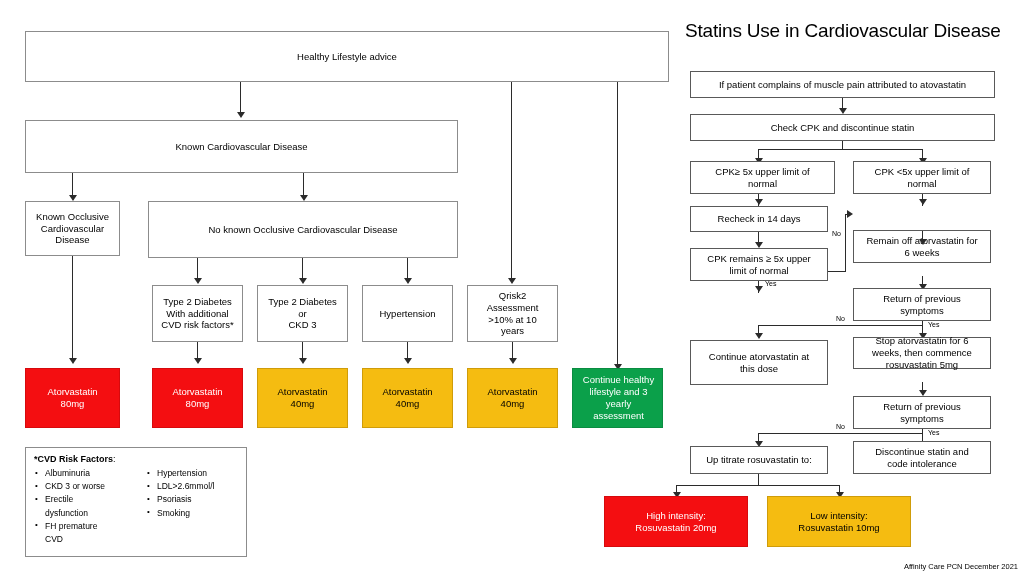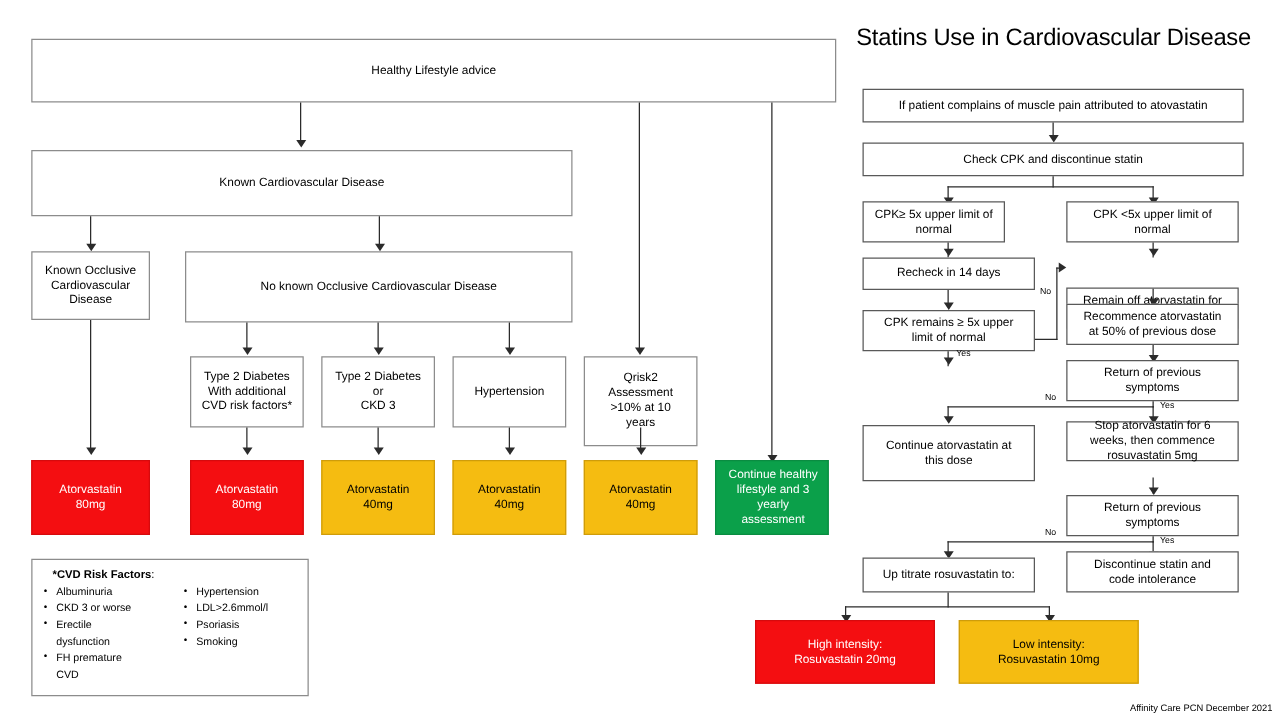--- a/index.html
+++ b/index.html
@@ -72,21 +72,21 @@
   
   #legend{
     position:absolute;
     left:25px;top:447px;
     width:222px;height:110px;
     box-sizing:border-box;
     border:1px solid #8c8c8c;
     background:#fff;
     padding:6px 8px 4px 8px;
   }
-  #legend-title{font-size:9px;color:#000;margin-bottom:3px;margin-left:8px;}
+  #legend-title{font-size:9px;color:#000;margin-bottom:3px;}
   #legend-title b{font-weight:bold;}
   .legend-cols{display:flex;gap:20px;}
   .legend-col{flex:1;}
   .legend-col ul{list-style:none;margin:0;padding:0;}
   .legend-col li{
     font-size:8.5px;line-height:1.55;color:#000;
     position:relative;padding-left:11px;
   }
   .legend-col li:before{
     content:"\2022";
@@ -148,21 +148,21 @@
   <div class="node" style="left:152px;top:285px;width:91px;height:57px;">Type 2 Diabetes
 With additional
 CVD risk factors*</div>
 
   <div class="node" style="left:257px;top:285px;width:91px;height:57px;">Type 2 Diabetes
 or
 CKD 3</div>
 
   <div class="node" style="left:362px;top:285px;width:91px;height:57px;">Hypertension</div>
 
-  <div class="node" style="left:467px;top:285px;width:91px;height:72px;">Qrisk2
+  <div class="node" style="left:467px;top:285px;width:91px;height:57px;">Qrisk2
 Assessment
 &gt;10% at 10
 years</div>
 
   <div class="vline" style="left:197px;top:342px;height:19px;"></div>
   <div class="arrowdown" style="left:193.5px;top:358px;"></div>
 
   <div class="vline" style="left:302px;top:342px;height:19px;"></div>
   <div class="arrowdown" style="left:298.5px;top:358px;"></div>
 
@@ -227,21 +227,21 @@
 
   <div class="node dark" style="left:690px;top:114px;width:305px;height:27px;">Check CPK and discontinue statin</div>
 
   <div class="vline" style="left:842px;top:141px;height:9px;"></div>
   <div class="hline" style="left:758px;top:149px;width:165px;"></div>
   <div class="vline" style="left:758px;top:149px;height:12px;"></div>
   <div class="arrowdown" style="left:754.5px;top:158px;"></div>
   <div class="vline" style="left:922px;top:149px;height:12px;"></div>
   <div class="arrowdown" style="left:918.5px;top:158px;"></div>
 
-  <div class="node dark" style="left:690px;top:161px;width:114px;height:33px;text-align:center;">CPK≥ 5x upper limit of
+  <div class="node dark" style="left:690px;top:161px;width:145px;height:33px;text-align:center;">CPK≥ 5x upper limit of
 normal</div>
 
   <div class="node dark" style="left:853px;top:161px;width:138px;height:33px;">CPK &lt;5x upper limit of
 normal</div>
 
   <div class="vline" style="left:758px;top:194px;height:12px;"></div>
   <div class="arrowdown" style="left:754.5px;top:199px;"></div>
 
   <div class="vline" style="left:922px;top:194px;height:12px;"></div>
   <div class="arrowdown" style="left:918.5px;top:199px;"></div>
@@ -259,22 +259,20 @@
 
   <div class="node dark" style="left:690px;top:248px;width:138px;height:33px;">CPK remains ≥ 5x upper
 limit of normal</div>
 
   <div class="hline" style="left:828px;top:271px;width:18px;"></div>
   <div class="vline" style="left:845px;top:214px;height:58px;"></div>
   <div class="hline" style="left:845px;top:214px;width:4px;"></div>
   <div class="arrowright" style="left:847px;top:210px;"></div>
   <div class="elabel" style="left:832px;top:230px;">No</div>
 
-  <div class="node dark" style="left:853px;top:243px;width:138px;height:33px;">Recommence atorvastatin
-at 50% of previous dose</div>
 
   <div class="vline" style="left:758px;top:281px;height:12px;"></div>
   <div class="arrowdown" style="left:754.5px;top:286px;"></div>
   <div class="elabel" style="left:765px;top:280px;">Yes</div>
 
   <div class="vline" style="left:922px;top:276px;height:13px;"></div>
   <div class="arrowdown" style="left:918.5px;top:284px;"></div>
 
 
   <div class="node dark" style="left:853px;top:288px;width:138px;height:33px;">Return of previous

